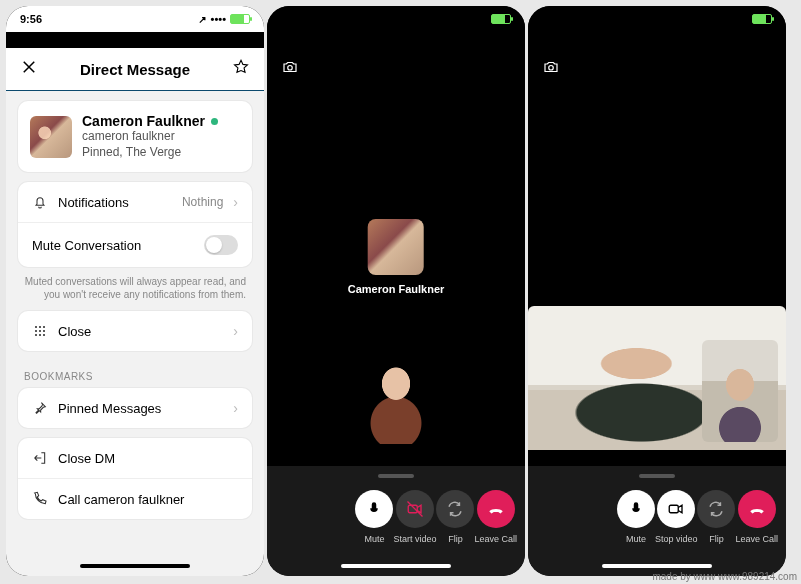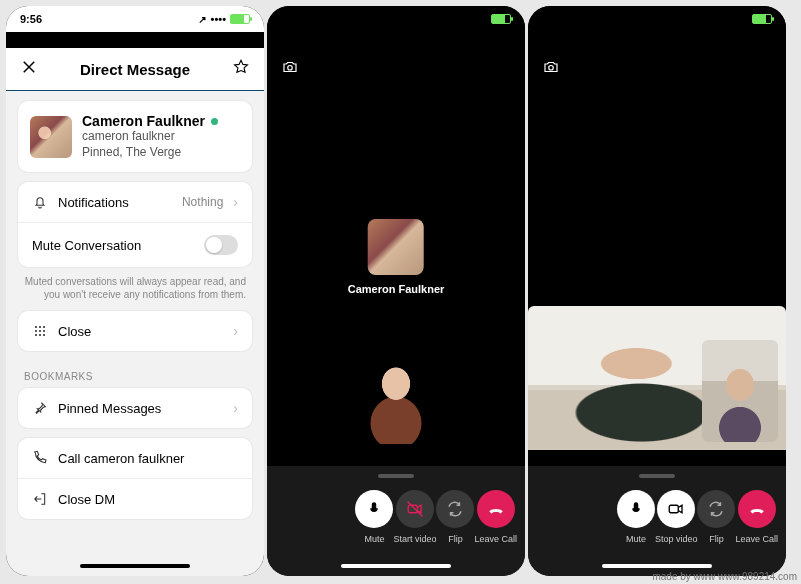--- a/index.html
+++ b/index.html
@@ -193,32 +193,32 @@
           </span>
           <span class="grow">Pinned Messages</span>
           <span class="chev">›</span>
         </div>
       </div>
 
       <div class="card">
         <div class="row">
           <span class="glyph">
             <svg viewBox="0 0 24 24" width="16" height="16" fill="none" stroke="#333" stroke-width="1.6">
+                <path d="M14 4h5v16h-5M14 12H4m0 0l4-4m-4 4l4 4"></path>
+              </svg>
+          </span>
+          <span class="grow">Close DM</span>
+        </div>
+        <div class="row">
+          <span class="glyph">
+            <svg viewBox="0 0 24 24" width="16" height="16" fill="none" stroke="#333" stroke-width="1.6">
                 <path d="M5 4c0 8 7 15 15 15l1-4-5-2-2 2c-3-1-5-3-6-6l2-2-2-5-4 1z"></path>
               </svg>
           </span>
           <span class="grow">Call cameron faulkner</span>
-        </div>
-        <div class="row">
-          <span class="glyph">
-            <svg viewBox="0 0 24 24" width="16" height="16" fill="none" stroke="#333" stroke-width="1.6">
-                <path d="M14 4h5v16h-5M14 12H4m0 0l4-4m-4 4l4 4"></path>
-              </svg>
-          </span>
-          <span class="grow">Close DM</span>
         </div>
       </div>
 
       <div style="flex:1"></div>
       <div class="home-indicator"></div>
     </div>
   </div>
 
   <div class="phone">
     <div class="status dark">

